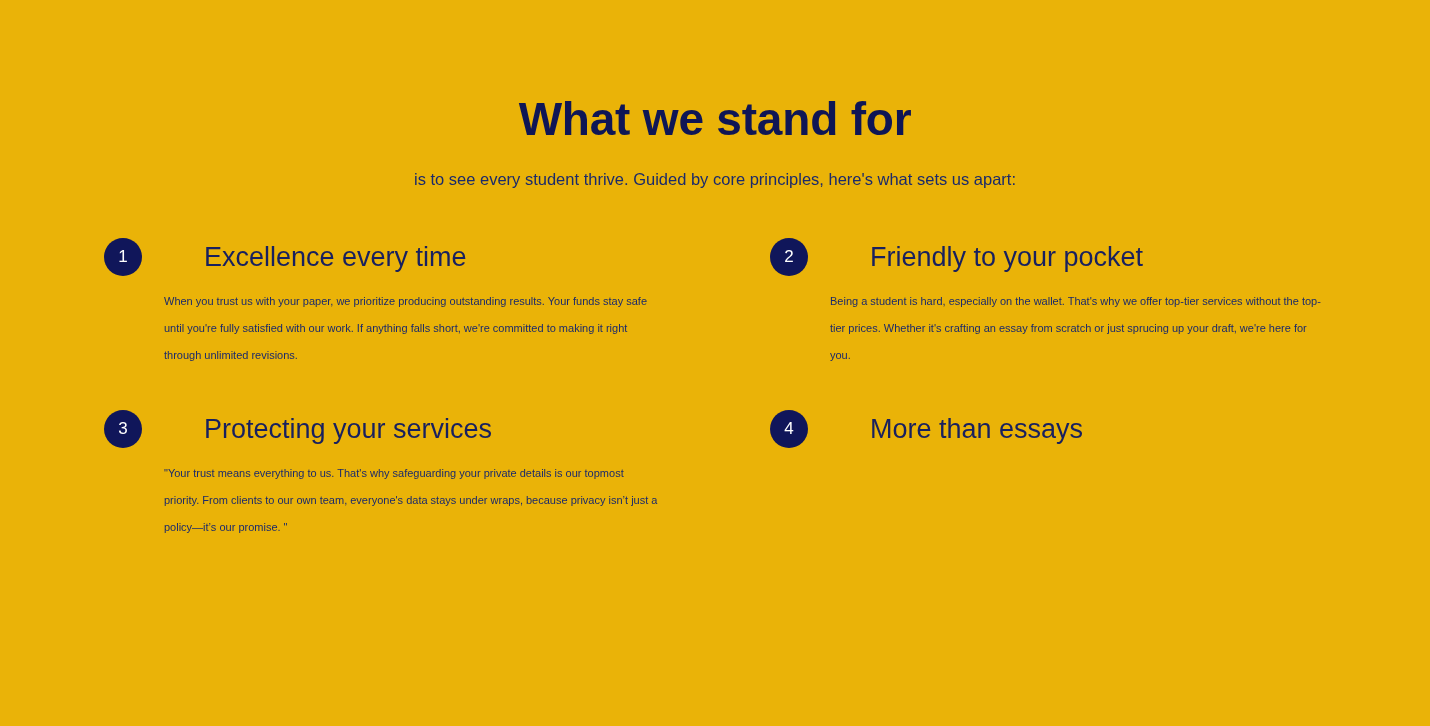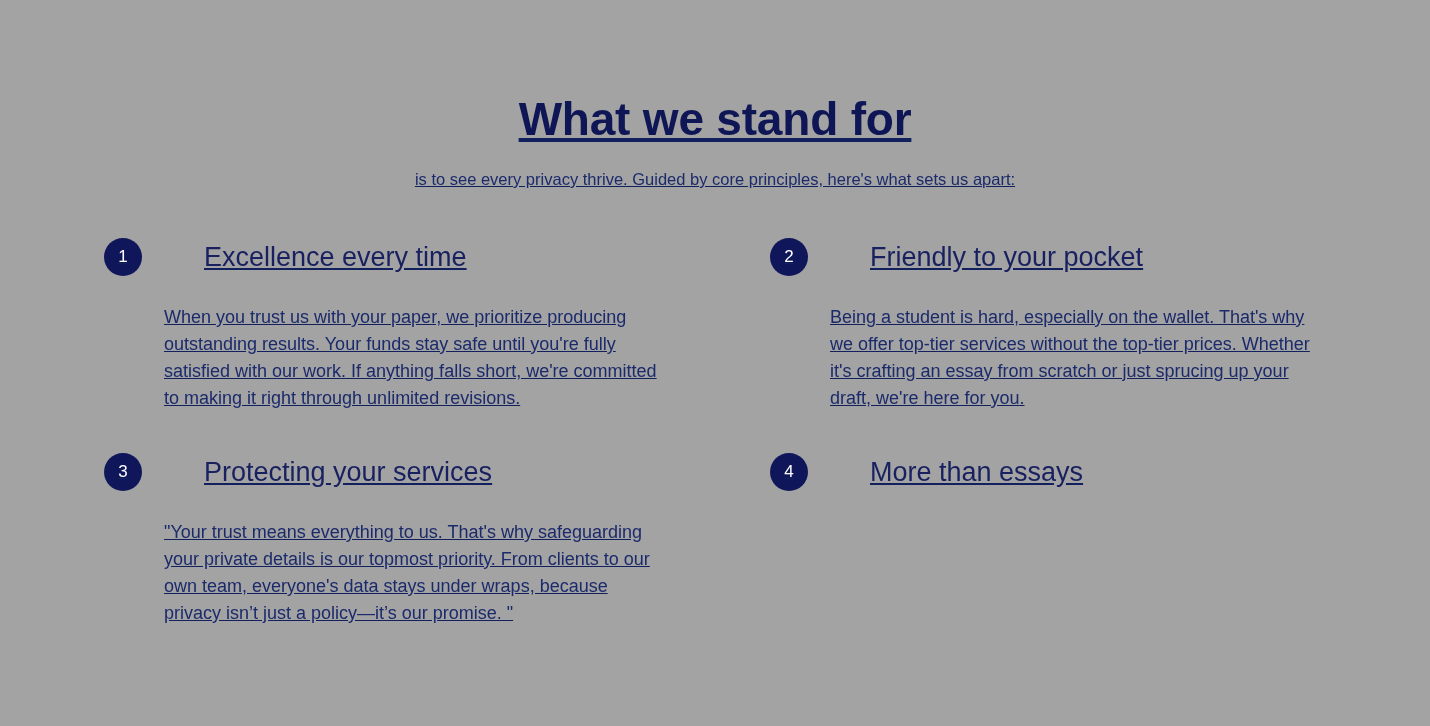--- a/index.html
+++ b/index.html
@@ -14,22 +14,21 @@
   body {
     font-family: "Liberation Sans", sans-serif;
     color: #13205e;
     -webkit-font-smoothing: antialiased;
   }
 
   .page {
     position: relative;
     width: 1430px;
     height: 726px;
-    background: #a3a3a3;
-    text-decoration: underline;
+    background: #eab308;
   }
 
   
   .header {
     width: 100%;
     text-align: center;
     padding-top: 92px;
   }
 
   .page-title {
@@ -87,39 +86,39 @@
   .principle-title {
     font-size: 27px;
     line-height: 34px;
     font-weight: 400;
     color: #18205f;
     white-space: nowrap;
     margin-left: 40px;
   }
 
   .principle-body {
-    margin-top: 25px;
+    margin-top: 9px;
     margin-left: 60px;
     max-width: 505px;
-    font-size: 18px;
+    font-size: 11px;
     line-height: 27px;
     font-weight: 400;
     color: #1b2a6b;
   }
 </style>
 </head>
 <body>
 
 <div class="page">
 
   <header class="header">
     <h1 class="page-title">What we stand for</h1>
 
     <p class="page-subtitle">
-      <span class="sub-line">is to see every privacy thrive. Guided by core principles, here's what sets us apart:</span>
+      <span class="sub-line">is to see every student thrive. Guided by core principles, here's what sets us apart:</span>
     </p>
   </header>
 
   <section class="principles">
 
     <article class="principle">
       <div class="principle-head">
         <span class="badge">1</span>
         <h2 class="principle-title">Excellence every time</h2>
       </div>

